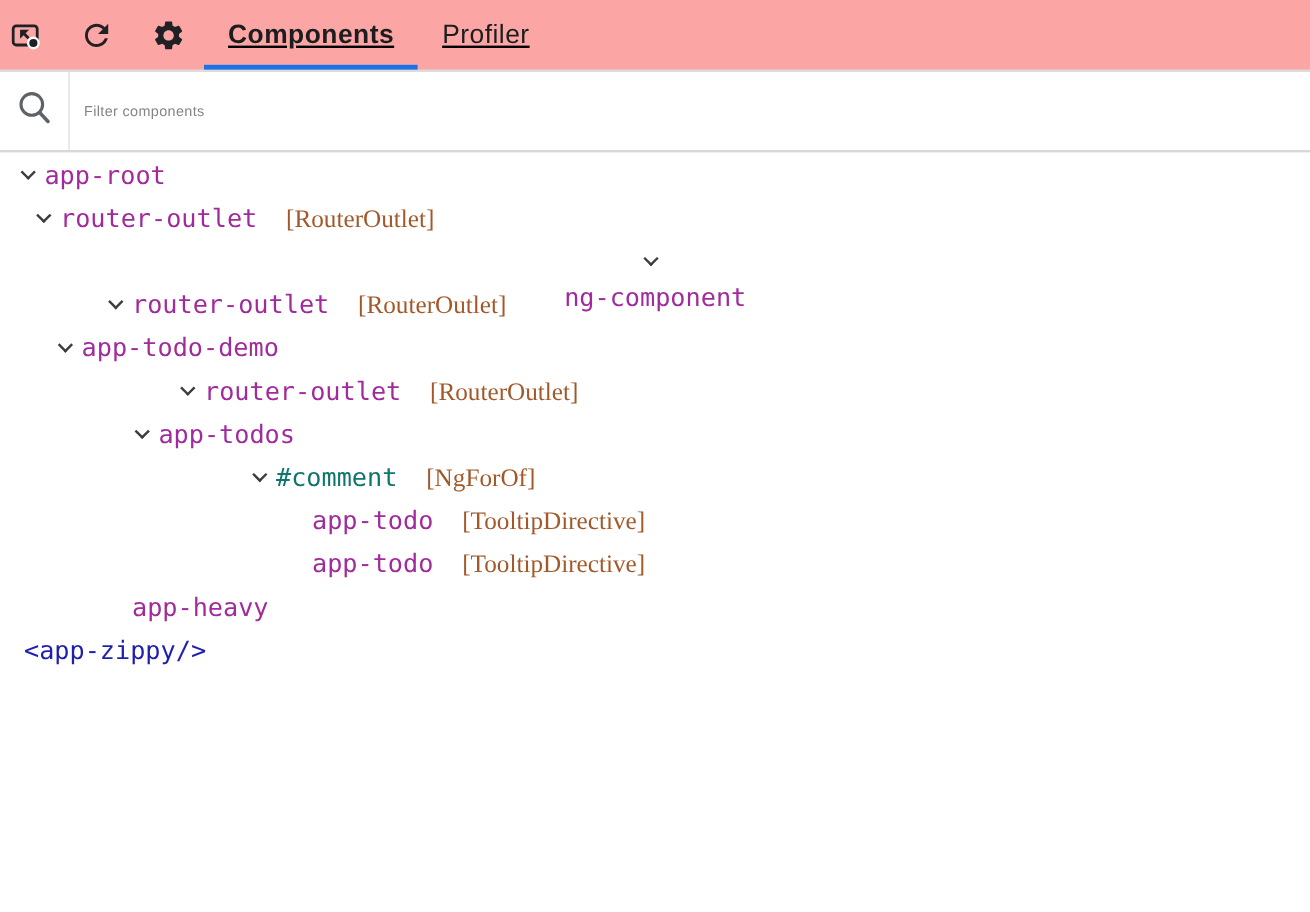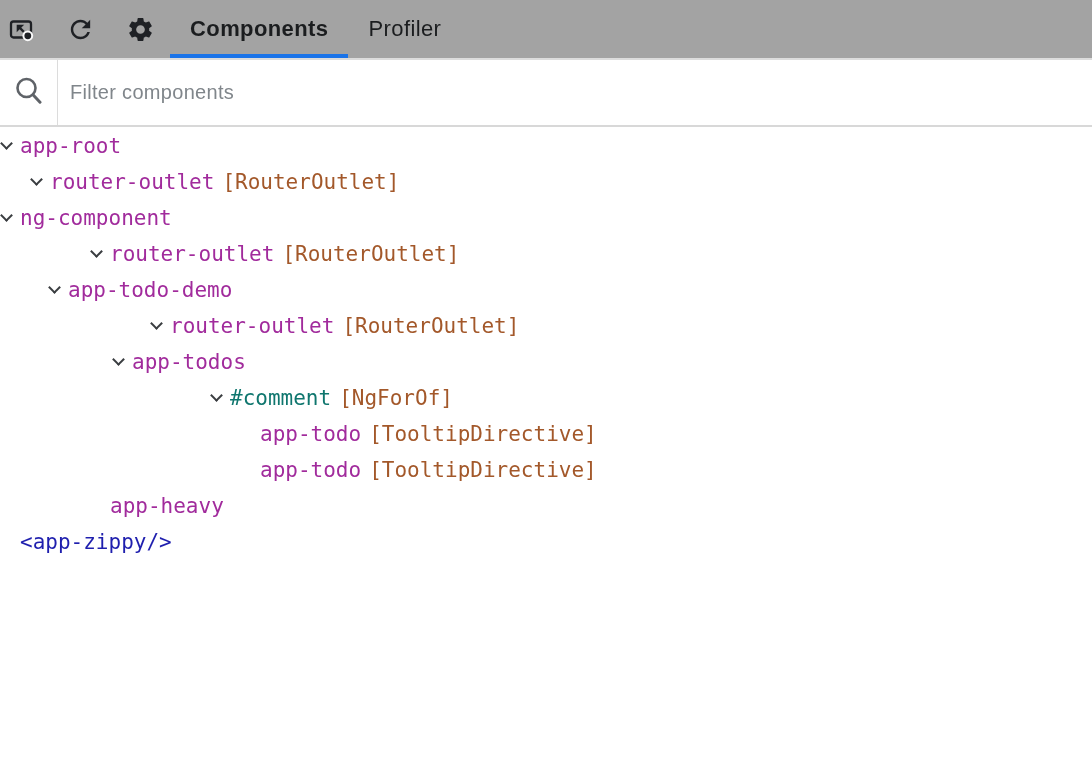--- a/index.html
+++ b/index.html
@@ -4,23 +4,23 @@
 <style>
   * { box-sizing: border-box; margin: 0; padding: 0; }
   html, body { width: 1092px; height: 760px; background: #ffffff; }
   body { font-family: "Liberation Sans", sans-serif; overflow: hidden; }
 
   .app { width: 1092px; height: 760px; display: flex; flex-direction: column; }
 
   
   .toolbar {
     height: 60px; flex: none;
-    background: #a3a3a3;
+    background: #fca5a5;
     border-bottom: 2px solid #dcdcdc;
-    display: flex; align-items: stretch;
+    display: flex; align-items: stretch; text-decoration: underline;
   }
   .icon-btn {
     border: none; background: none; padding: 0; cursor: pointer;
     display: flex; align-items: center; justify-content: center;
     align-self: center;
   }
   .icon-btn svg { display: block; }
   .btn-inspect { margin-left: 8px; }
   .btn-refresh { margin-left: 31px; }
   .btn-settings { margin-left: 31px; }
@@ -44,42 +44,42 @@
     display: flex; align-items: stretch;
   }
   .search-zone {
     width: 58px; flex: none;
     border-right: 1px solid #dcdcdc;
     display: flex; align-items: center; justify-content: center;
   }
   .filter-input {
     flex: 1; border: none; outline: none; background: transparent;
     font-family: "Liberation Sans", sans-serif;
-    font-size: 20px; letter-spacing: 0.3px; color: #202124;
+    font-size: 12px; letter-spacing: 0.3px; color: #202124;
     padding: 0 16px 0 12px;
   }
   .filter-input::placeholder { color: #80868b; opacity: 1; }
 
   
   .tree { flex: 1; overflow: hidden; padding-top: 1px; }
   .tree-row {
     height: 36px; display: flex; align-items: center;
     font-family: "DejaVu Sans Mono", "Liberation Mono", monospace;
     font-size: 21px; white-space: pre; cursor: pointer;
   }
   .chevron-box {
     width: 20px; height: 100%; flex: none;
     display: inline-flex; align-items: center; justify-content: flex-start;
   }
   .chev {
     display: inline-block; width: 9px; height: 9px;
     border-right: 2px solid #3a3d40; border-bottom: 2px solid #3a3d40;
     transform: rotate(45deg); margin-left: 2px; margin-top: -5px;
   }
-  .node-directive { margin-left: 8px; }
+  .node-directive { margin-left: 24px; font-family: Liberation Serif, serif; }
 </style>
 </head>
 <body>
 
 <div class="app">
 
   <div class="toolbar">
 
     <button class="icon-btn btn-inspect">
       <span>
@@ -124,23 +124,23 @@
         <svg width="32" height="32" viewBox="0 0 32 32">
           <circle cx="13.5" cy="13" r="9" fill="none" stroke="#5f6368" stroke-width="2.6"></circle>
           <line x1="20" y1="19.8" x2="27" y2="27.2" stroke="#5f6368" stroke-width="3" stroke-linecap="round"></line>
         </svg>
       </span>
     </div>
     <input class="filter-input" type="text" placeholder="Filter components" style="">
   </div>
 
   <div class="tree">
-      <div class="tree-row" style="padding-left: 0px;"><span class="chevron-box"><i class="chev"></i></span><span class="node-name" style="color: rgb(161, 43, 156);">app-root</span></div>
+      <div class="tree-row" style="padding-left: 17px;"><span class="chevron-box"><i class="chev"></i></span><span class="node-name" style="color: rgb(161, 43, 156);">app-root</span></div>
       <div class="tree-row" style="padding-left: 30px;"><span class="chevron-box"><i class="chev"></i></span><span class="node-name" style="color: rgb(161, 43, 156);">router-outlet</span><span class="node-directive" style="color: rgb(163, 88, 42);">[RouterOutlet]</span></div>
-      <div class="tree-row" style=""><span class="chevron-box"><i class="chev"></i></span><span class="node-name" style="color: rgb(161, 43, 156);">ng-component</span></div>
+      <div class="tree-row" style=" flex-direction: column;"><span class="chevron-box"><i class="chev"></i></span><span class="node-name" style="color: rgb(161, 43, 156);">ng-component</span></div>
       <div class="tree-row" style="padding-left: 90px;"><span class="chevron-box"><i class="chev"></i></span><span class="node-name" style="color: rgb(161, 43, 156);">router-outlet</span><span class="node-directive" style="color: rgb(163, 88, 42);">[RouterOutlet]</span></div>
       <div class="tree-row" style="padding-left: 48px;"><span class="chevron-box"><i class="chev"></i></span><span class="node-name" style="color: rgb(161, 43, 156);">app-todo-demo</span></div>
       <div class="tree-row" style="padding-left: 150px;"><span class="chevron-box"><i class="chev"></i></span><span class="node-name" style="color: rgb(161, 43, 156);">router-outlet</span><span class="node-directive" style="color: rgb(163, 88, 42);">[RouterOutlet]</span></div>
       <div class="tree-row" style="padding-left: 112px;"><span class="chevron-box"><i class="chev"></i></span><span class="node-name" style="color: rgb(161, 43, 156);">app-todos</span></div>
       <div class="tree-row" style="padding-left: 210px;"><span class="chevron-box"><i class="chev"></i></span><span class="node-name" style="color: #0f766e;">#comment</span><span class="node-directive" style="color: rgb(163, 88, 42);">[NgForOf]</span></div>
       <div class="tree-row" style="padding-left: 240px;"><span class="chevron-box"></span><span class="node-name" style="color: rgb(161, 43, 156);">app-todo</span><span class="node-directive" style="color: rgb(163, 88, 42);">[TooltipDirective]</span></div>
       <div class="tree-row" style="padding-left: 240px;"><span class="chevron-box"></span><span class="node-name" style="color: rgb(161, 43, 156);">app-todo</span><span class="node-directive" style="color: rgb(163, 88, 42);">[TooltipDirective]</span></div>
       <div class="tree-row" style="padding-left: 90px; align-items: center;"><span class="chevron-box"></span><span class="node-name" style="color: rgb(161, 43, 156);">app-heavy</span></div>
       <div class="tree-row" style="padding-left: 0px;"><span class="chevron-box"></span><span class="node-name" style="color: rgb(31, 31, 174);">&lt;app-zippy/&gt;</span></div>
     </div>

